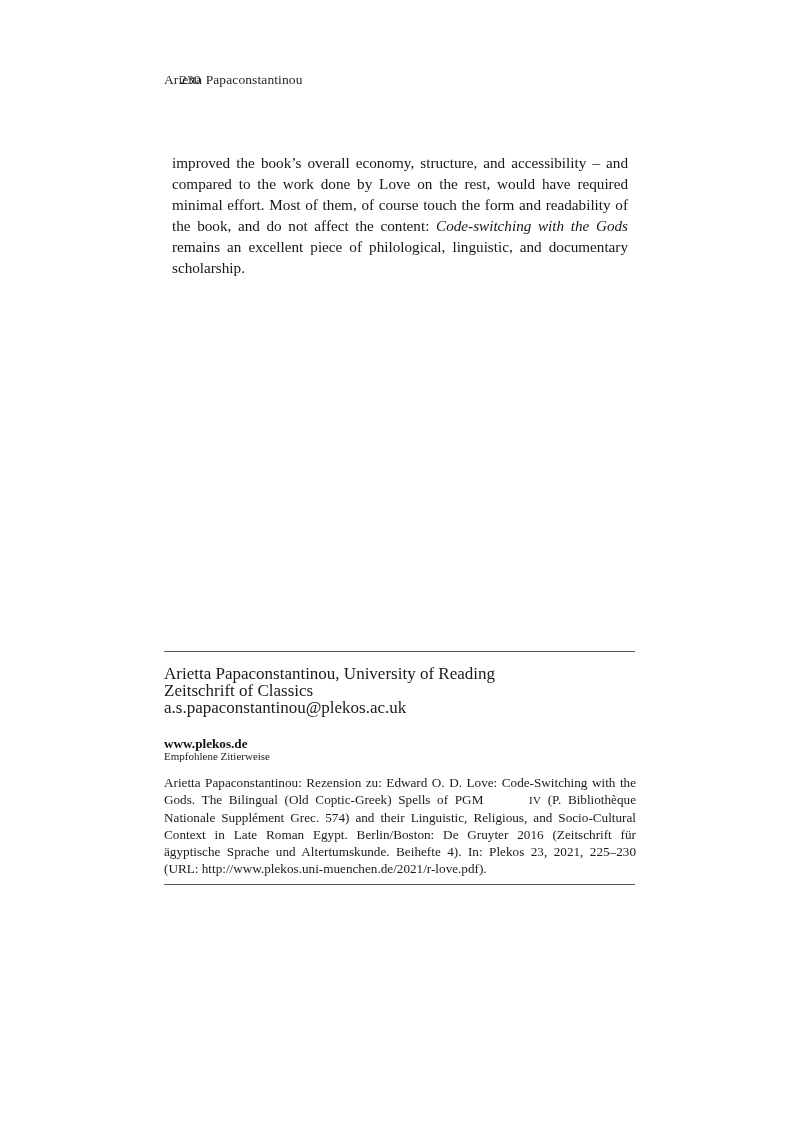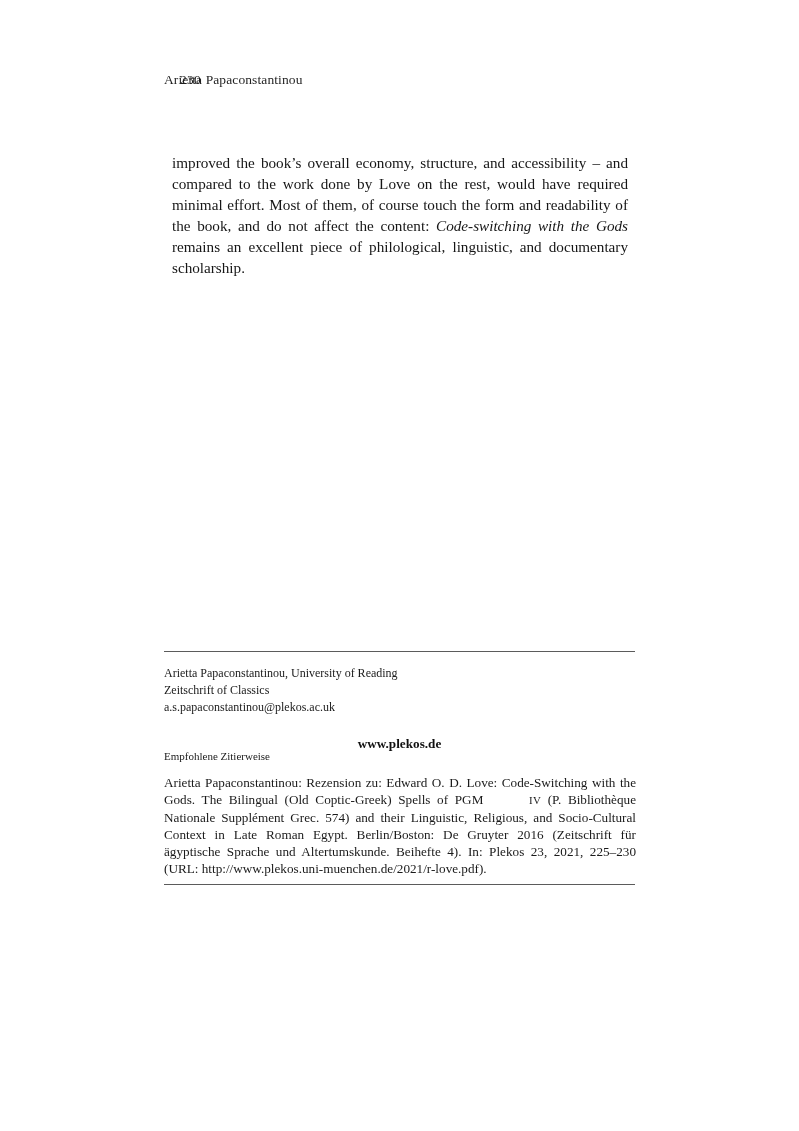--- a/index.html
+++ b/index.html
@@ -84,33 +84,32 @@
   }
   .rule-top    { top: 651px; }
   .rule-bottom { top: 884px; }
 
   
   .affiliation {
     position: absolute;
     left: 164px;
     top: 665px;
     width: 471px;
-    font-size: 12px;
+    font-size: 17px;
     line-height: 17.1px;
     color: #1a1a1a;
   }
   .affiliation div { white-space: nowrap; }
 
   
   .cite-site {
     position: absolute;
     left: 164px;
     top: 736px;
     width: 471px;
-    text-align: center;
     font-size: 13.2px;
     font-weight: bold;
     color: #111111;
   }
   .cite-heading {
     position: absolute;
     left: 164px;
     top: 750px;
     width: 471px;
     text-align: left;

